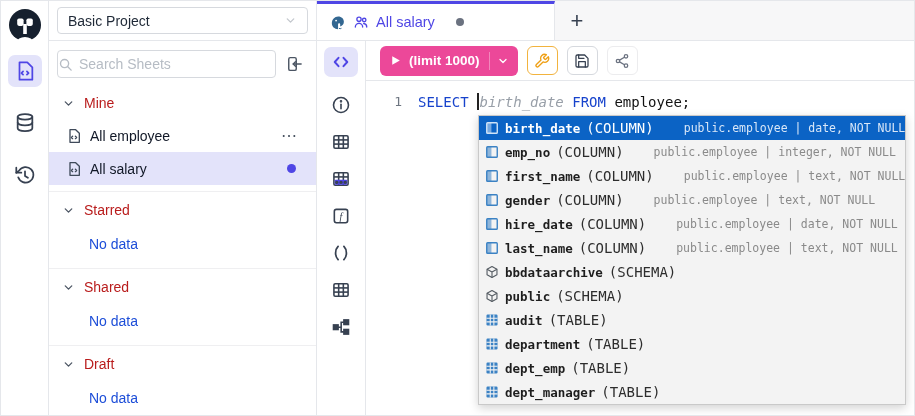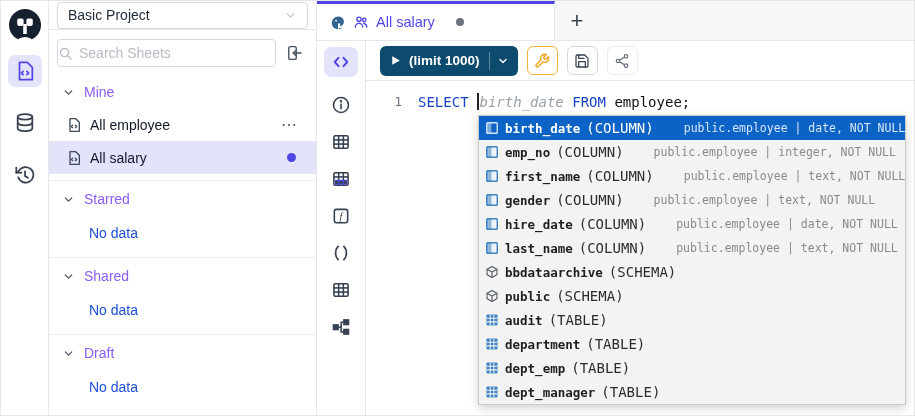--- a/index.html
+++ b/index.html
@@ -16,38 +16,38 @@
   .left-rail { width: 48px; flex-shrink: 0; border-right: 1px solid #e5e7eb;
     display: flex; flex-direction: column; align-items: center; }
   .logo { width: 36px; height: 36px; margin: 6px 0 12px; }
   .rail-btn { width: 34px; height: 32px; border-radius: 7px; display:flex;
     align-items:center; justify-content:center; color:#374151; margin-bottom: 20px; cursor:pointer; }
   .rail-btn.active { background:#e3e3fa; color:#4f46e5; }
 
   
   .sidebar { width: 268px; flex-shrink: 0; border-right: 1px solid #e5e7eb;
     display:flex; flex-direction:column; overflow:hidden; }
-  .project-row { height:29px; flex-shrink:0; border-bottom:1px solid #e5e7eb;
+  .project-row { height:40px; flex-shrink:0; border-bottom:1px solid #e5e7eb;
     display:flex; align-items:center; padding:8px 8px; }
   .project-select { flex:1; height:27px; border:1px solid #d6d9de; border-radius:4px;
     display:flex; align-items:center; justify-content:space-between; padding:0 10px; cursor:pointer; }
   .project-select .chev { color:#c3c7cd; }
   .search-row { display:flex; align-items:center; padding:9px 8px 5px 8px; flex-shrink:0; }
   .search-box { flex:1; height:28px; border:1px solid #d6d9de; border-radius:4px;
     display:flex; align-items:center; gap:6px; padding:0 0; }
   .search-box input { border:none; outline:none; flex:1; font-size:14px;
     font-family:"Liberation Sans",sans-serif; color:#374151; background:transparent; }
   .search-box input::placeholder { color:#b6bcc4; }
   .import-btn { width:28px; height:28px; display:flex; align-items:center;
     justify-content:center; color:#4b5563; cursor:pointer; margin-left:4px; }
 
   .tree { flex:1; overflow:hidden; padding-top:4px; }
   .tree-section { border-bottom:1px solid #efeff1; padding-bottom:6px; margin-bottom:2px; }
   .tree-section:last-child { border-bottom:none; }
-  .tree-header { display:flex; align-items:center; gap:9px; height:32px; padding:0 13px; cursor:pointer; color:#8b5cf6; }
+  .tree-header { display:flex; align-items:center; gap:9px; height:32px; padding:0 13px; cursor:pointer; color:#b91c1c; }
   .tree-header .chev { color:#4b5563; }
   .tree-item { display:flex; align-items:center; gap:8px; height:33px; padding:0 12px 0 17px; cursor:pointer; color:#111827; }
   .tree-item.selected { background:#e3e3fa; }
   .tree-item .doc { color:#3f4a5a; flex-shrink:0; }
   .tree-item .grow { flex:1; }
   .more-dots { color:#4b5563; font-size:16px; letter-spacing:1px; padding-right:6px; cursor:pointer; }
   .item-dot { width:9px; height:9px; border-radius:50%; background:#4f46e5; margin-right:8px; }
   .no-data { color:#1d4ed8; height:36px; display:flex; align-items:center; padding-left:40px; }
 
   
@@ -63,21 +63,21 @@
 
   .body { flex:1; min-height:0; display:flex; }
   .tool-rail { width:48px; flex-shrink:0; display:flex; flex-direction:column; align-items:center; padding-top:6px; }
   .trail-btn { width:34px; height:30px; border-radius:7px; display:flex; align-items:center;
     justify-content:center; color:#374151; margin-bottom:7px; cursor:pointer; }
   .trail-btn.active { background:#e3e3fa; color:#4f46e5; margin-bottom:13px; }
 
   .editor-col { flex:1; min-width:0; display:flex; flex-direction:column; border-left:1px solid #e5e7eb; }
   .toolbar { height:40px; flex-shrink:0; border-bottom:1px solid #e5e7eb; display:flex;
     align-items:center; gap:9px; padding:0 14px; }
-  .run-btn { height:30px; background:#0c4a6e; border-radius:6px; color:#fff; display:flex;
+  .run-btn { height:30px; background:#ec4899; border-radius:6px; color:#fff; display:flex;
     align-items:center; padding:0 9px; cursor:pointer; }
   .run-btn .lbl { font-size:13.5px; font-weight:700; margin:0 9px 0 7px; }
   .run-btn .vdiv { width:1px; height:18px; background:rgba(255,255,255,.35); margin-right:7px; }
   .icon-btn { width:31px; height:29px; border:1px solid #d6d9de; border-radius:6px; background:#fff;
     display:flex; align-items:center; justify-content:center; color:#374151; cursor:pointer; }
   .icon-btn.wrench { border-color:#f2b33e; color:#ef9f13; }
   .icon-btn.share { border-color:#ececee; color:#6b7280; }
 
   
   .editor { flex:1; position:relative; background:#fff;

